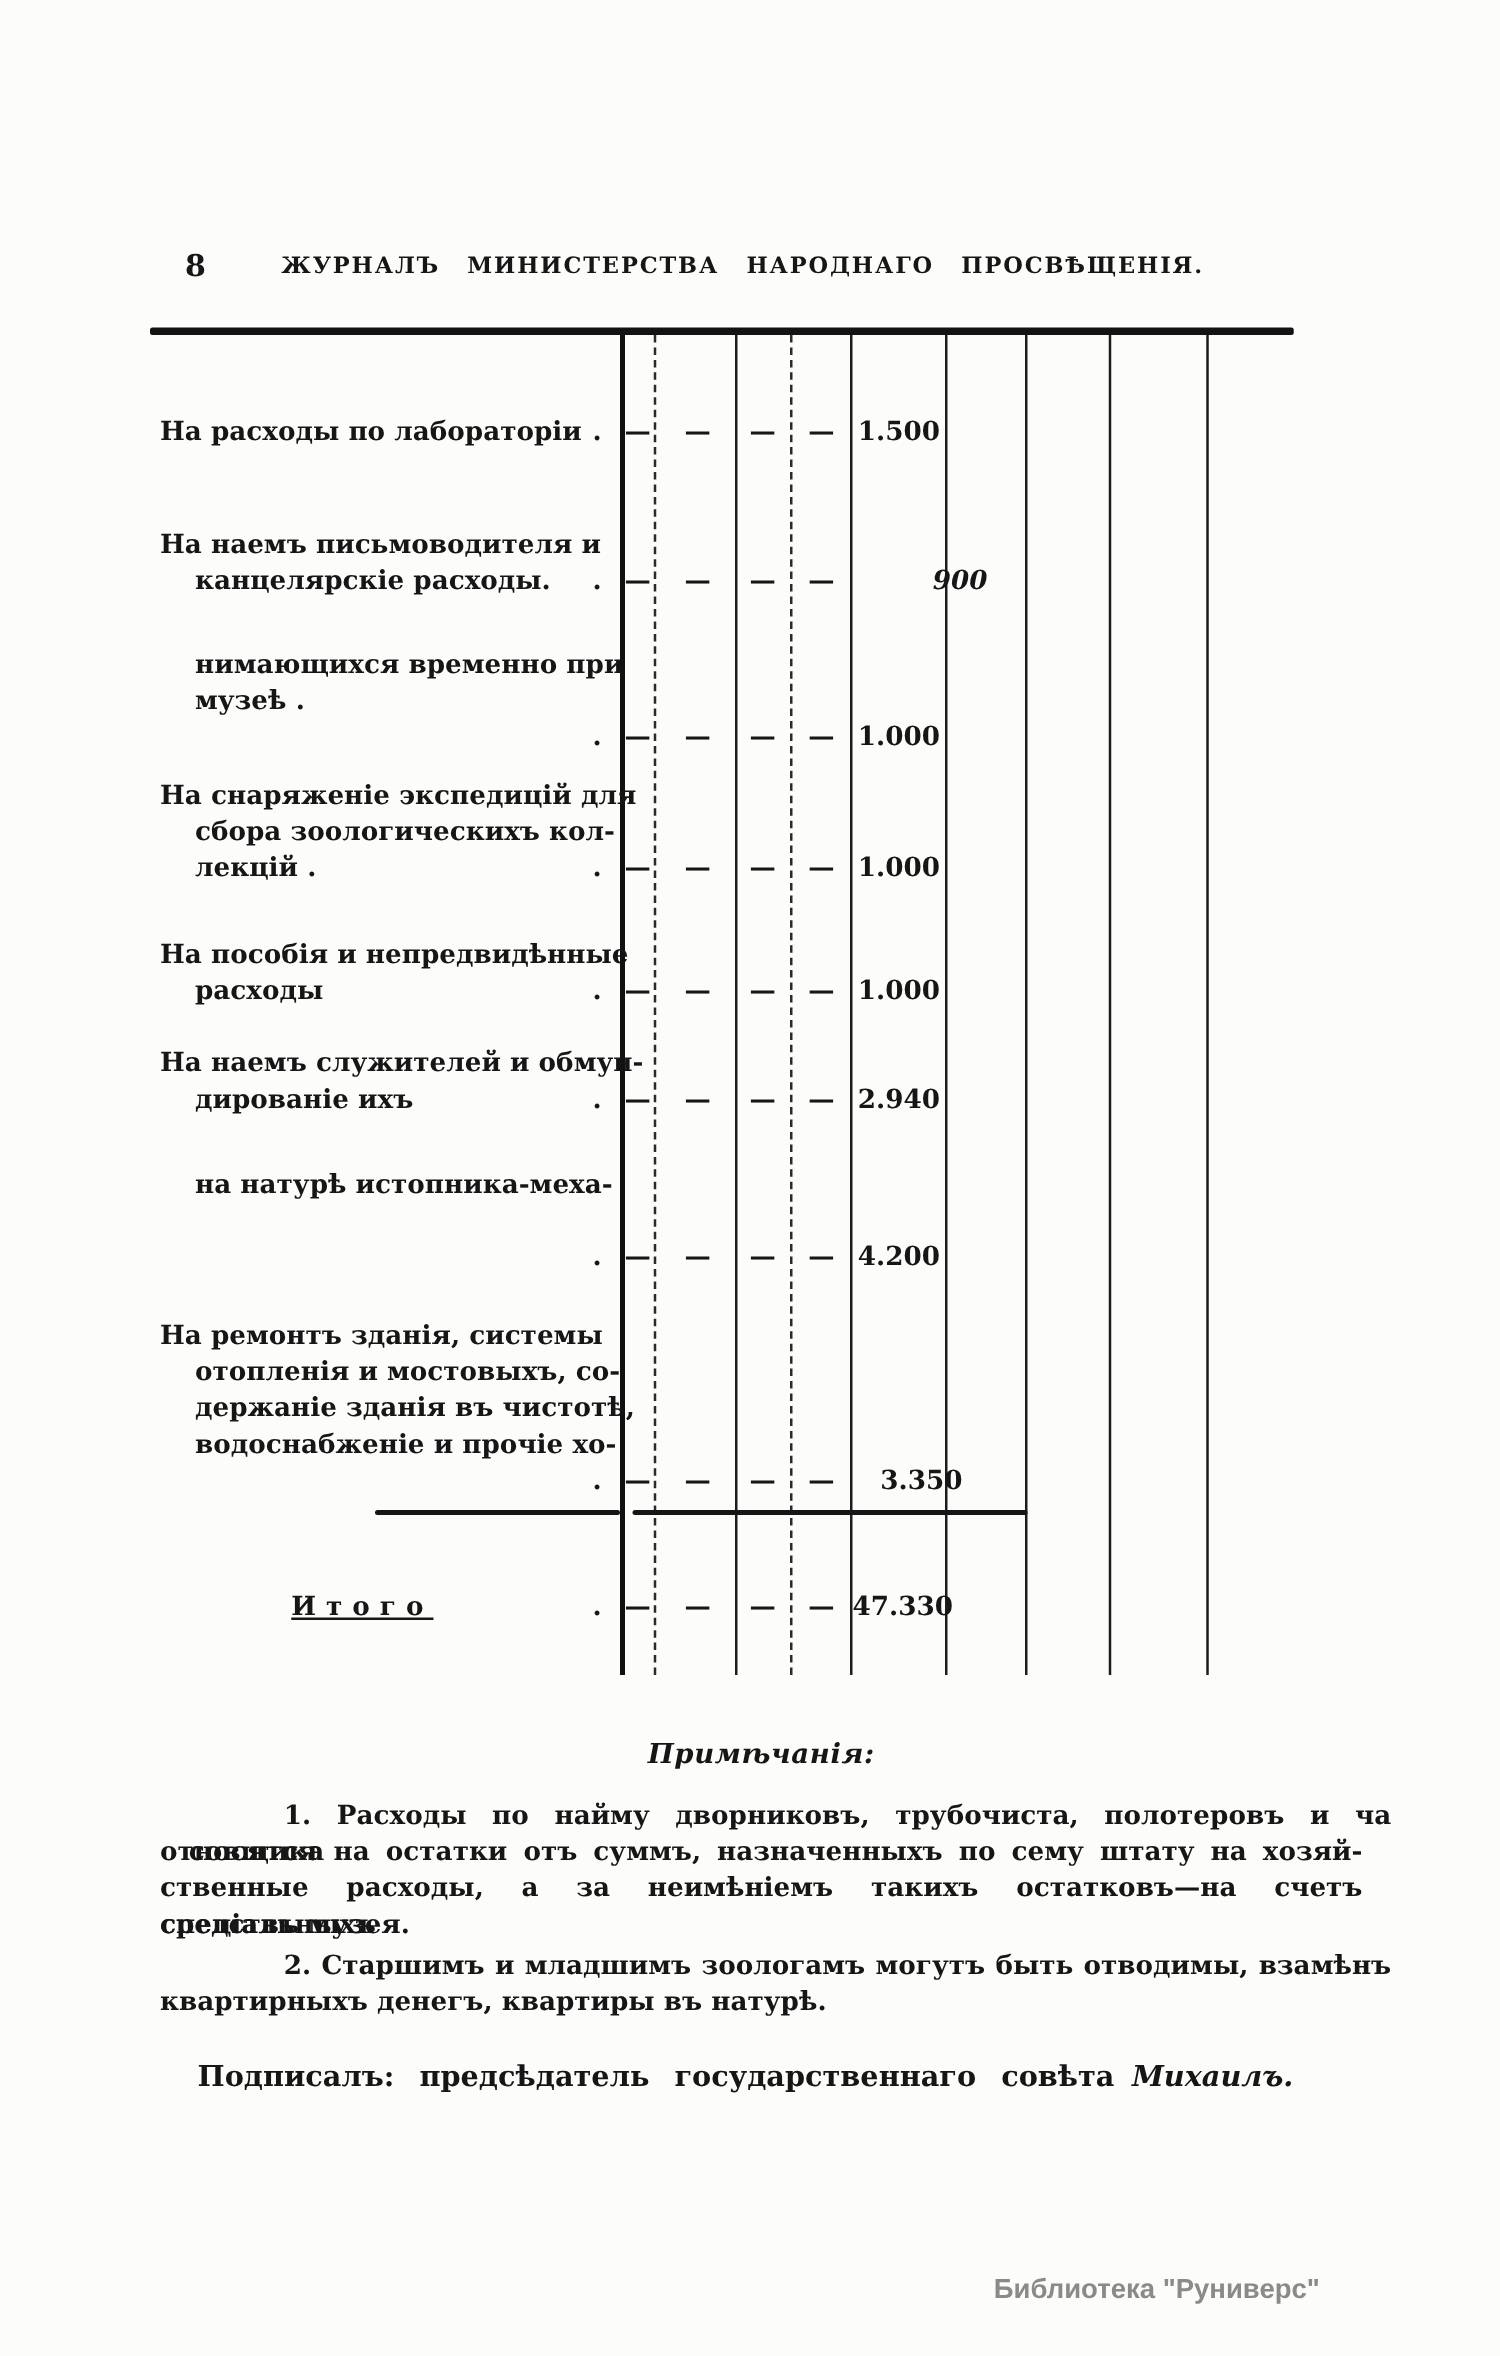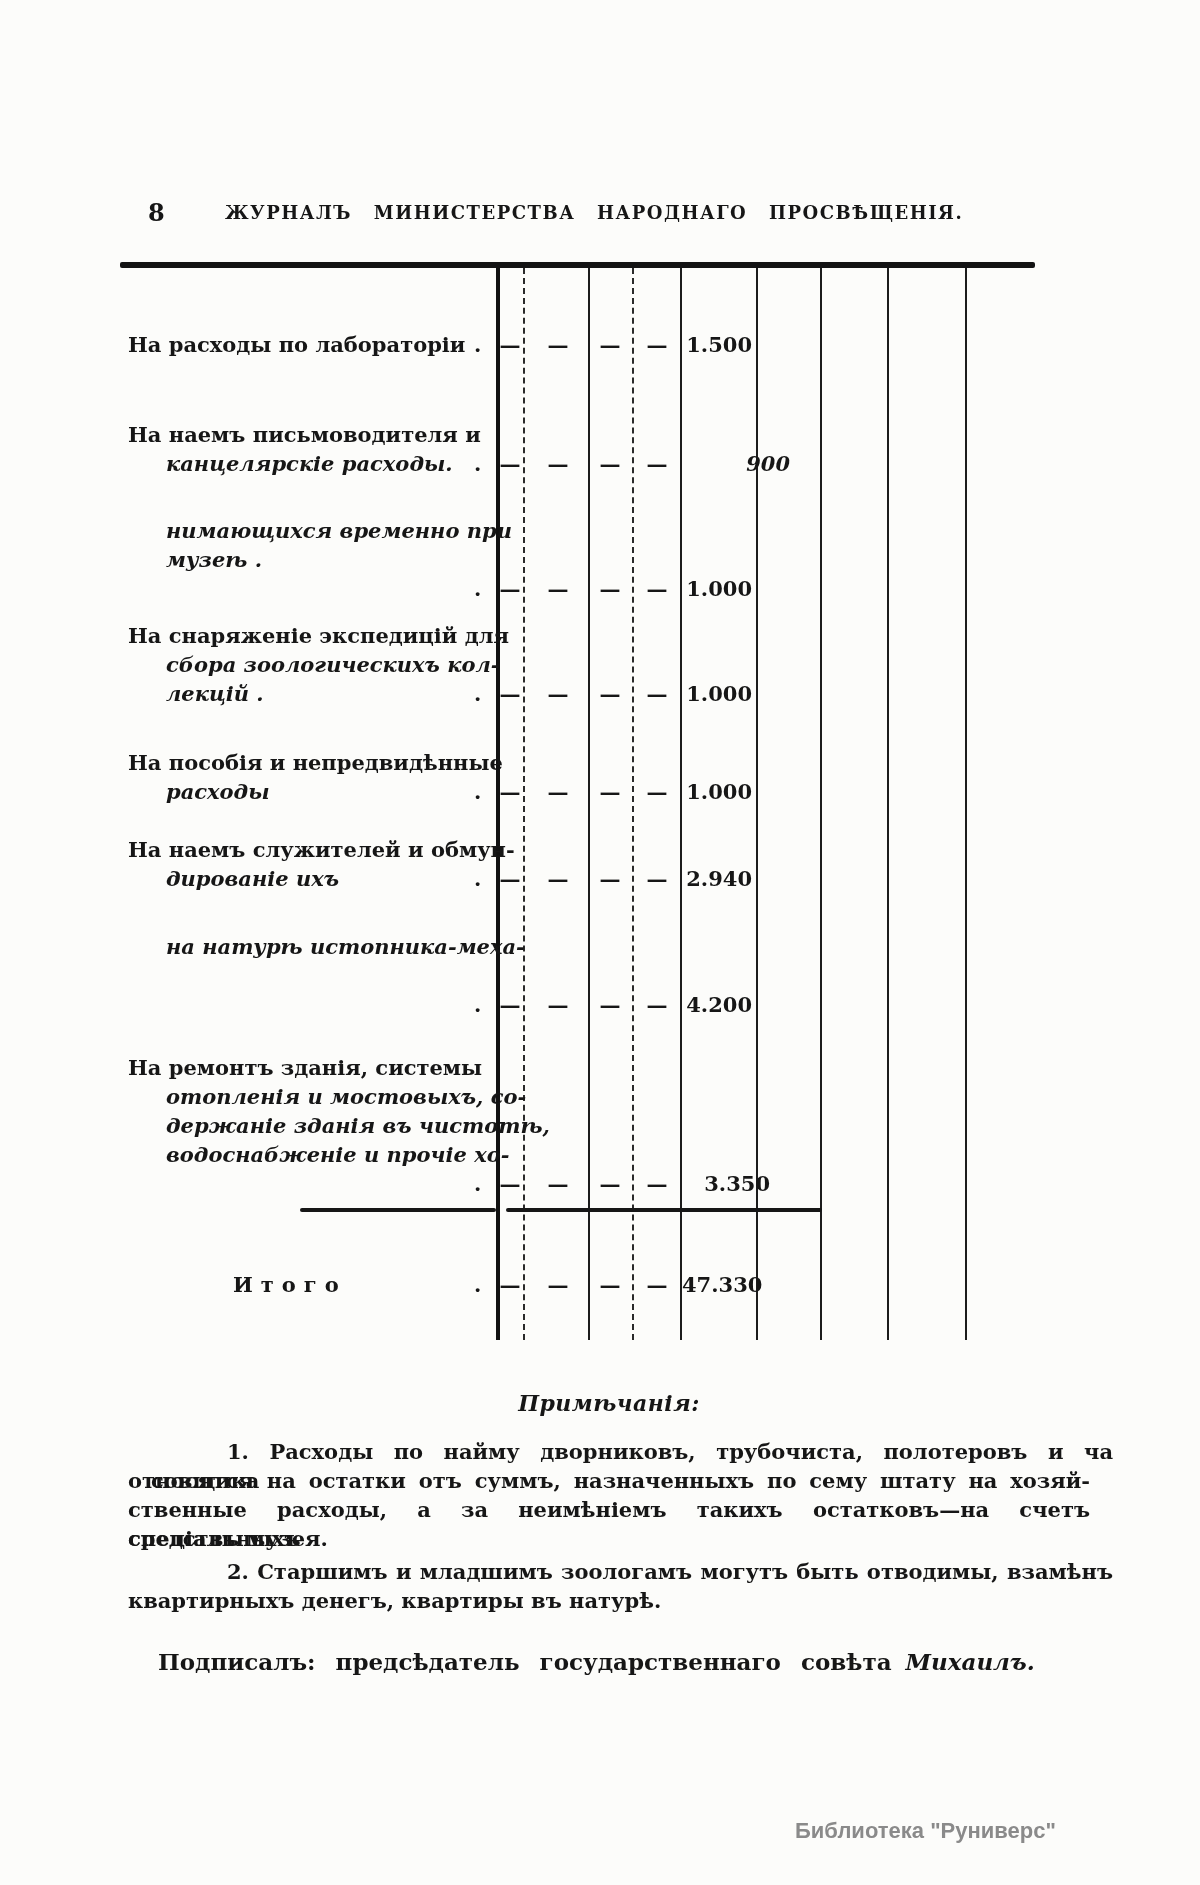--- a/index.html
+++ b/index.html
@@ -42,22 +42,22 @@
   }
 
   
   .trow{position:absolute;left:0;width:1100px;}
   .rlabel{position:absolute;left:128px;top:0;width:362px;}
   .lline{
     height:29px;line-height:29px;
     font-size:21px;font-weight:700;
     white-space:nowrap;
   }
-  .lline.cont{margin-left:38px;font-style:italic;}
-  .trow.total .rlabel{left:233px;letter-spacing:.5em;}
+  .lline.cont{margin-left:28px;}
+  .trow.total .rlabel{left:233px;letter-spacing:.5em;text-decoration:underline;}
   .cell{
     position:absolute;height:29px;line-height:29px;
     font-size:21px;font-weight:700;text-align:center;
     white-space:nowrap;
   }
   .cell.amt{text-align:right;}
   .cell.dot{text-align:left;}
 
   
   .notes-heading{

